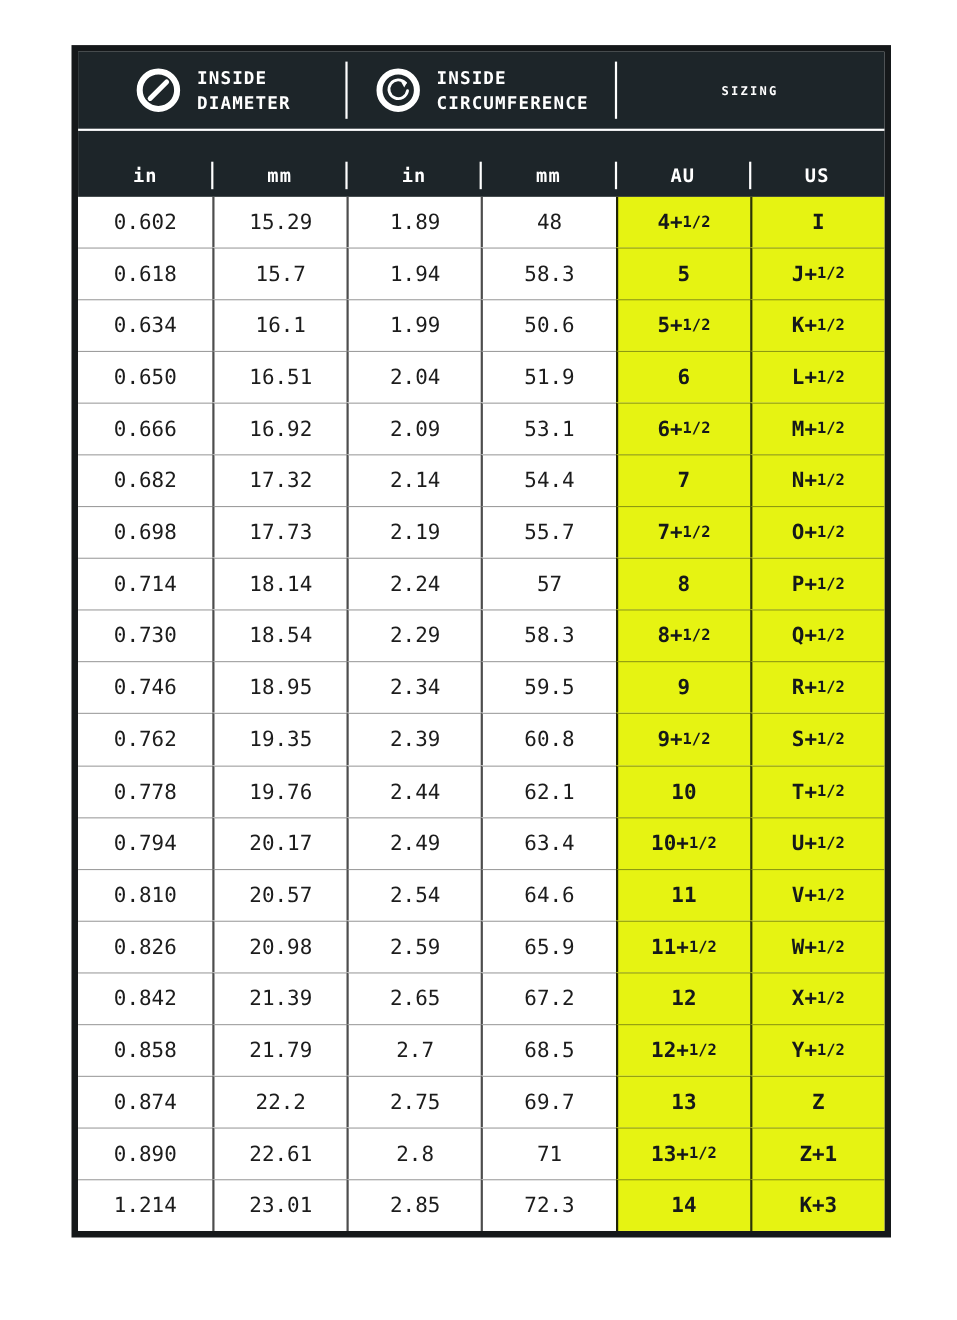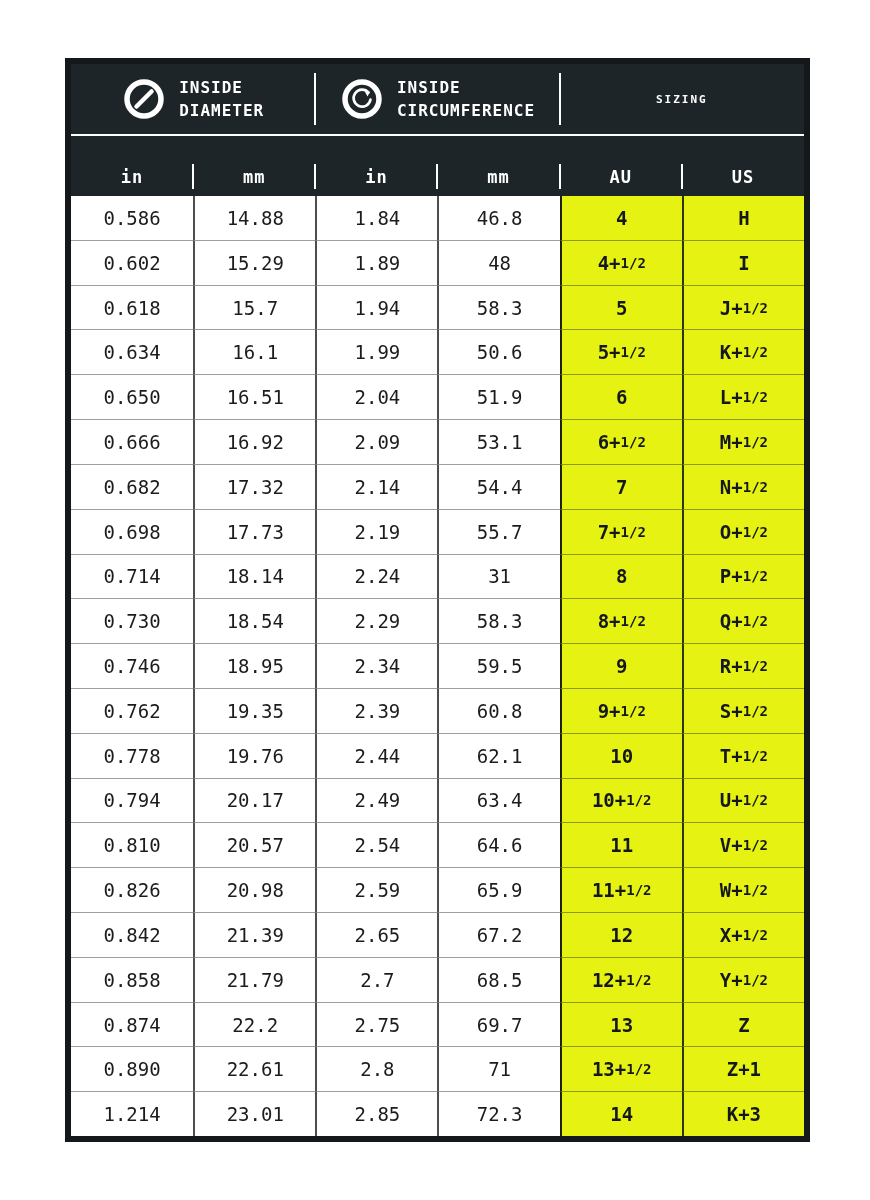--- a/index.html
+++ b/index.html
@@ -5,21 +5,21 @@
   * { margin: 0; padding: 0; box-sizing: border-box; }
   html, body { background: #ffffff; }
   body {
     width: 870px; height: 1200px;
     font-family: "DejaVu Sans Mono", "Liberation Mono", monospace;
     position: relative;
   }
   .page { width: 870px; height: 1200px; position: relative; background: #ffffff; }
 
   .ring-table {
-    position: absolute; left: 65px; top: 58px;
+    position: absolute; left: 65px; top: 41px;
     width: 745px; height: 1084px;
     border: 6px solid #15181a;
     display: flex; flex-direction: column;
     background: #ffffff;
   }
 
   
   .thead { background: #1d2529; color: #ffffff; flex: 0 0 auto; }
   .group-row {
     height: 72px;
@@ -99,28 +99,20 @@
         <div class="sub-cell">mm</div>
         <div class="sub-cell">in</div>
         <div class="sub-cell">mm</div>
         <div class="sub-cell">AU</div>
         <div class="sub-cell">US</div>
       </div>
     </div>
 
     <div class="tbody">
         <div class="row">
-          <div class="cell num c0">0.586</div>
-          <div class="cell num c1">14.88</div>
-          <div class="cell num c2">1.84</div>
-          <div class="cell num c3">46.8</div>
-          <div class="cell size c4">4</div>
-          <div class="cell size c5">H</div>
-        </div>
-        <div class="row">
           <div class="cell num c0">0.602</div>
           <div class="cell num c1">15.29</div>
           <div class="cell num c2">1.89</div>
           <div class="cell num c3">48</div>
           <div class="cell size c4">
             <span>4+</span>
             <span class="frac">1/2</span>
           </div>
           <div class="cell size c5">I</div>
         </div>
@@ -196,21 +188,21 @@
           </div>
           <div class="cell size c5">
             <span>O+</span>
             <span class="frac">1/2</span>
           </div>
         </div>
         <div class="row">
           <div class="cell num c0">0.714</div>
           <div class="cell num c1">18.14</div>
           <div class="cell num c2">2.24</div>
-          <div class="cell num c3">31</div>
+          <div class="cell num c3">57</div>
           <div class="cell size c4">8</div>
           <div class="cell size c5">
             <span>P+</span>
             <span class="frac">1/2</span>
           </div>
         </div>
         <div class="row">
           <div class="cell num c0">0.730</div>
           <div class="cell num c1">18.54</div>
           <div class="cell num c2">2.29</div>

